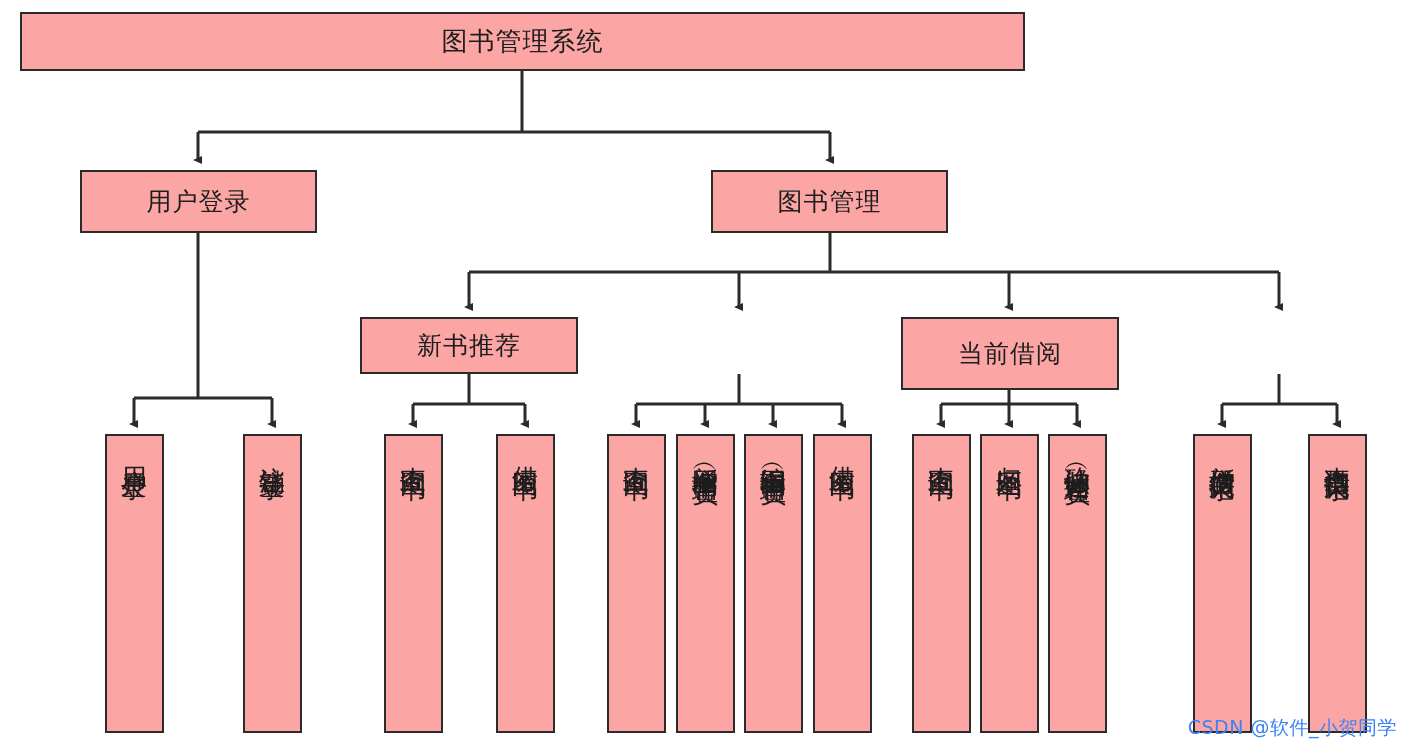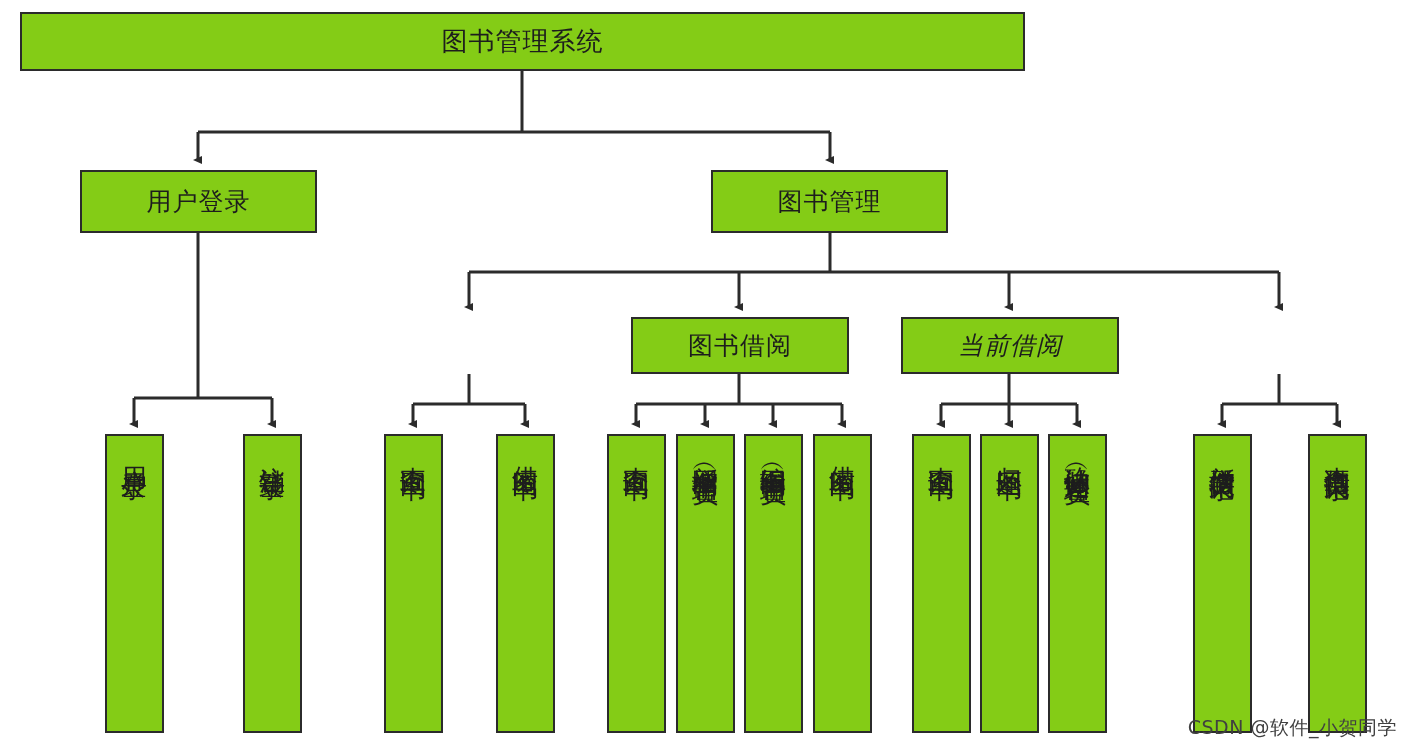--- a/index.html
+++ b/index.html
@@ -22,21 +22,21 @@
     left: 0;
     top: 0;
     width: 1405px;
     height: 747px;
     pointer-events: none;
   }
   .node {
     position: absolute;
     box-sizing: border-box;
     border: 2.5px solid #2b2b2b;
-    background: #84cc16;
+    background: #fca5a5;
     display: flex;
     align-items: center;
     justify-content: center;
     color: #1d1d1d;
   }
   .node.horiz {
     font-size: 25px;
     letter-spacing: 1px;
   }
   .node.horiz.root {
@@ -57,21 +57,21 @@
     color: #1d1d1d;
   }
   .node.vert.tall .vlabel {
     letter-spacing: 2px;
   }
   .watermark {
     position: absolute;
     right: 8px;
     bottom: 6px;
     font-size: 19px;
-    color: #404040;
+    color: #3b82f6;
     letter-spacing: 0.5px;
     white-space: nowrap;
   }
 </style>
 </head>
 <body>
 
 <div id="canvas">
 
   <svg id="wires" viewBox="0 0 1405 747">
@@ -129,26 +129,26 @@
   </div>
 
   <div class="node horiz" style="left:80px; top:170px; width:237px; height:63px;">
     <span>用户登录</span>
   </div>
 
   <div class="node horiz" style="left:711px; top:170px; width:237px; height:63px;text-align:right;">
     <span>图书管理</span>
   </div>
 
-
-  <div class="node horiz" style="left:631px; top:317px; width:218px; height:57px;">
-    <span>图书借阅</span>
+  <div class="node horiz" style="left:360px; top:317px; width:218px; height:57px;">
+    <span>新书推荐</span>
   </div>
 
-  <div class="node horiz" style="left:901px; top:317px; width:218px; height:57px;font-style:italic;">
+
+  <div class="node horiz" style="left:901px; top:317px; width:218px; height:73px;">
     <span>当前借阅</span>
   </div>
 
 
   <div class="node vert" style="left:105px; top:434px; width:59px; height:299px;">
     <span class="vlabel">用户登录</span>
   </div>
   <div class="node vert" style="left:243px; top:434px; width:59px; height:299px;">
     <span class="vlabel">注销登录</span>
   </div>

